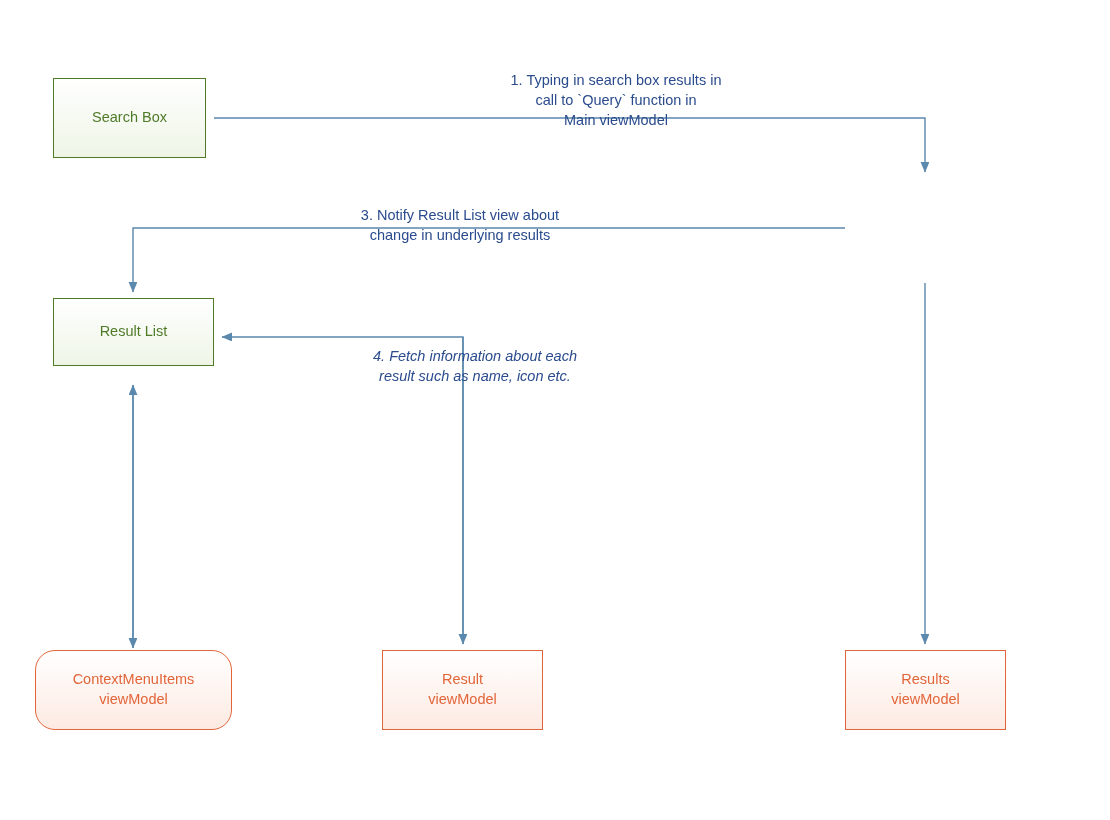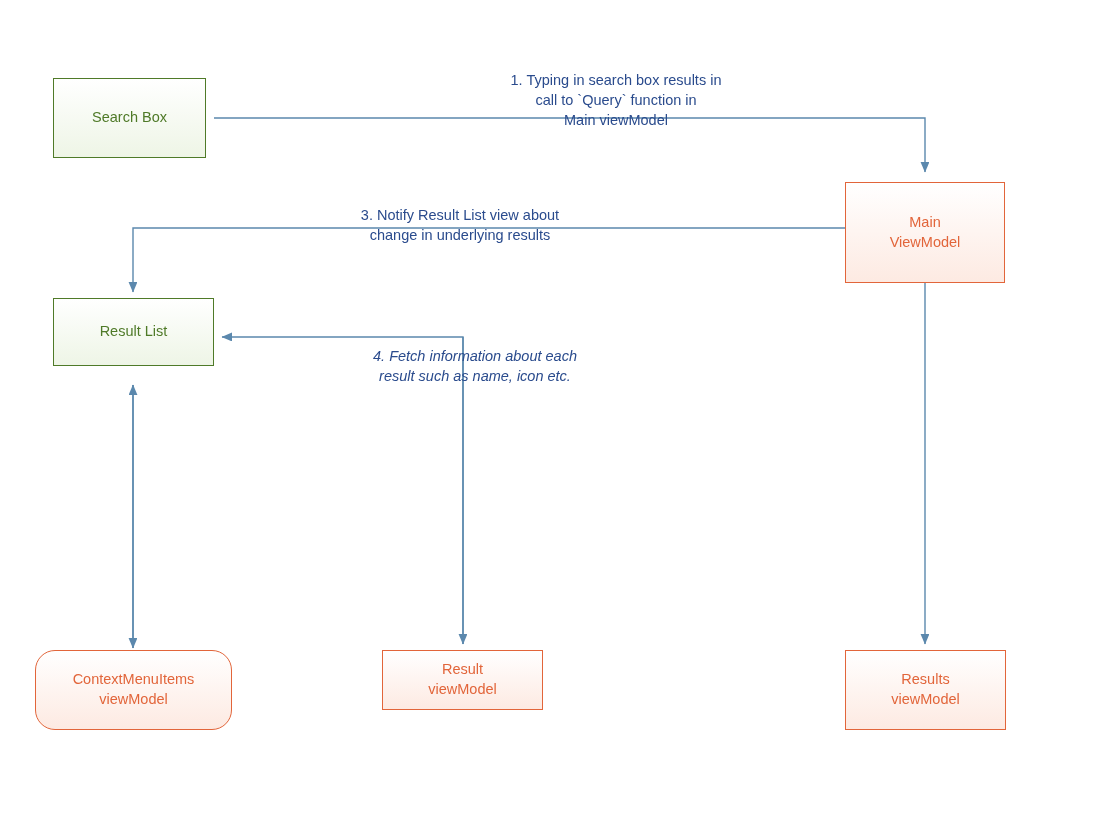--- a/index.html
+++ b/index.html
@@ -85,29 +85,27 @@
     </g>
 
     <g>
       <path d="M133,648 L133,385" fill="none" stroke="#5b88ad" stroke-width="1.4" marker-end="url(#arrowhead)"></path>
       <path d="M133,385 L133,648" fill="none" stroke="#5b88ad" stroke-width="1.4" marker-end="url(#arrowhead)"></path>
     </g>
   </svg>
 
   <div class="node green" style="left:53px; top:78px; width:153px; height:80px;">Search Box</div>
 
-  <div class="node orange" style="left:845px; top:182px; width:160px; height:101px;">Main
-ViewModel</div>
 
   <div class="node green" style="left:53px; top:298px; width:161px; height:68px;">Result List</div>
 
   <div class="node orange" style="left:35px; top:650px; width:197px; height:80px;border-radius:20px;">ContextMenuItems
 viewModel</div>
 
-  <div class="node orange" style="left:382px; top:650px; width:161px; height:60px;">Result
+  <div class="node orange" style="left:382px; top:650px; width:161px; height:80px;">Result
 viewModel</div>
 
   <div class="node orange" style="left:845px; top:650px; width:161px; height:80px;">Results
 viewModel</div>
 
   <div class="edge-label" style="left:456px; top:70px; width:320px;">1. Typing in search box results in
 call to `Query` function in
 Main viewModel</div>
 
 

